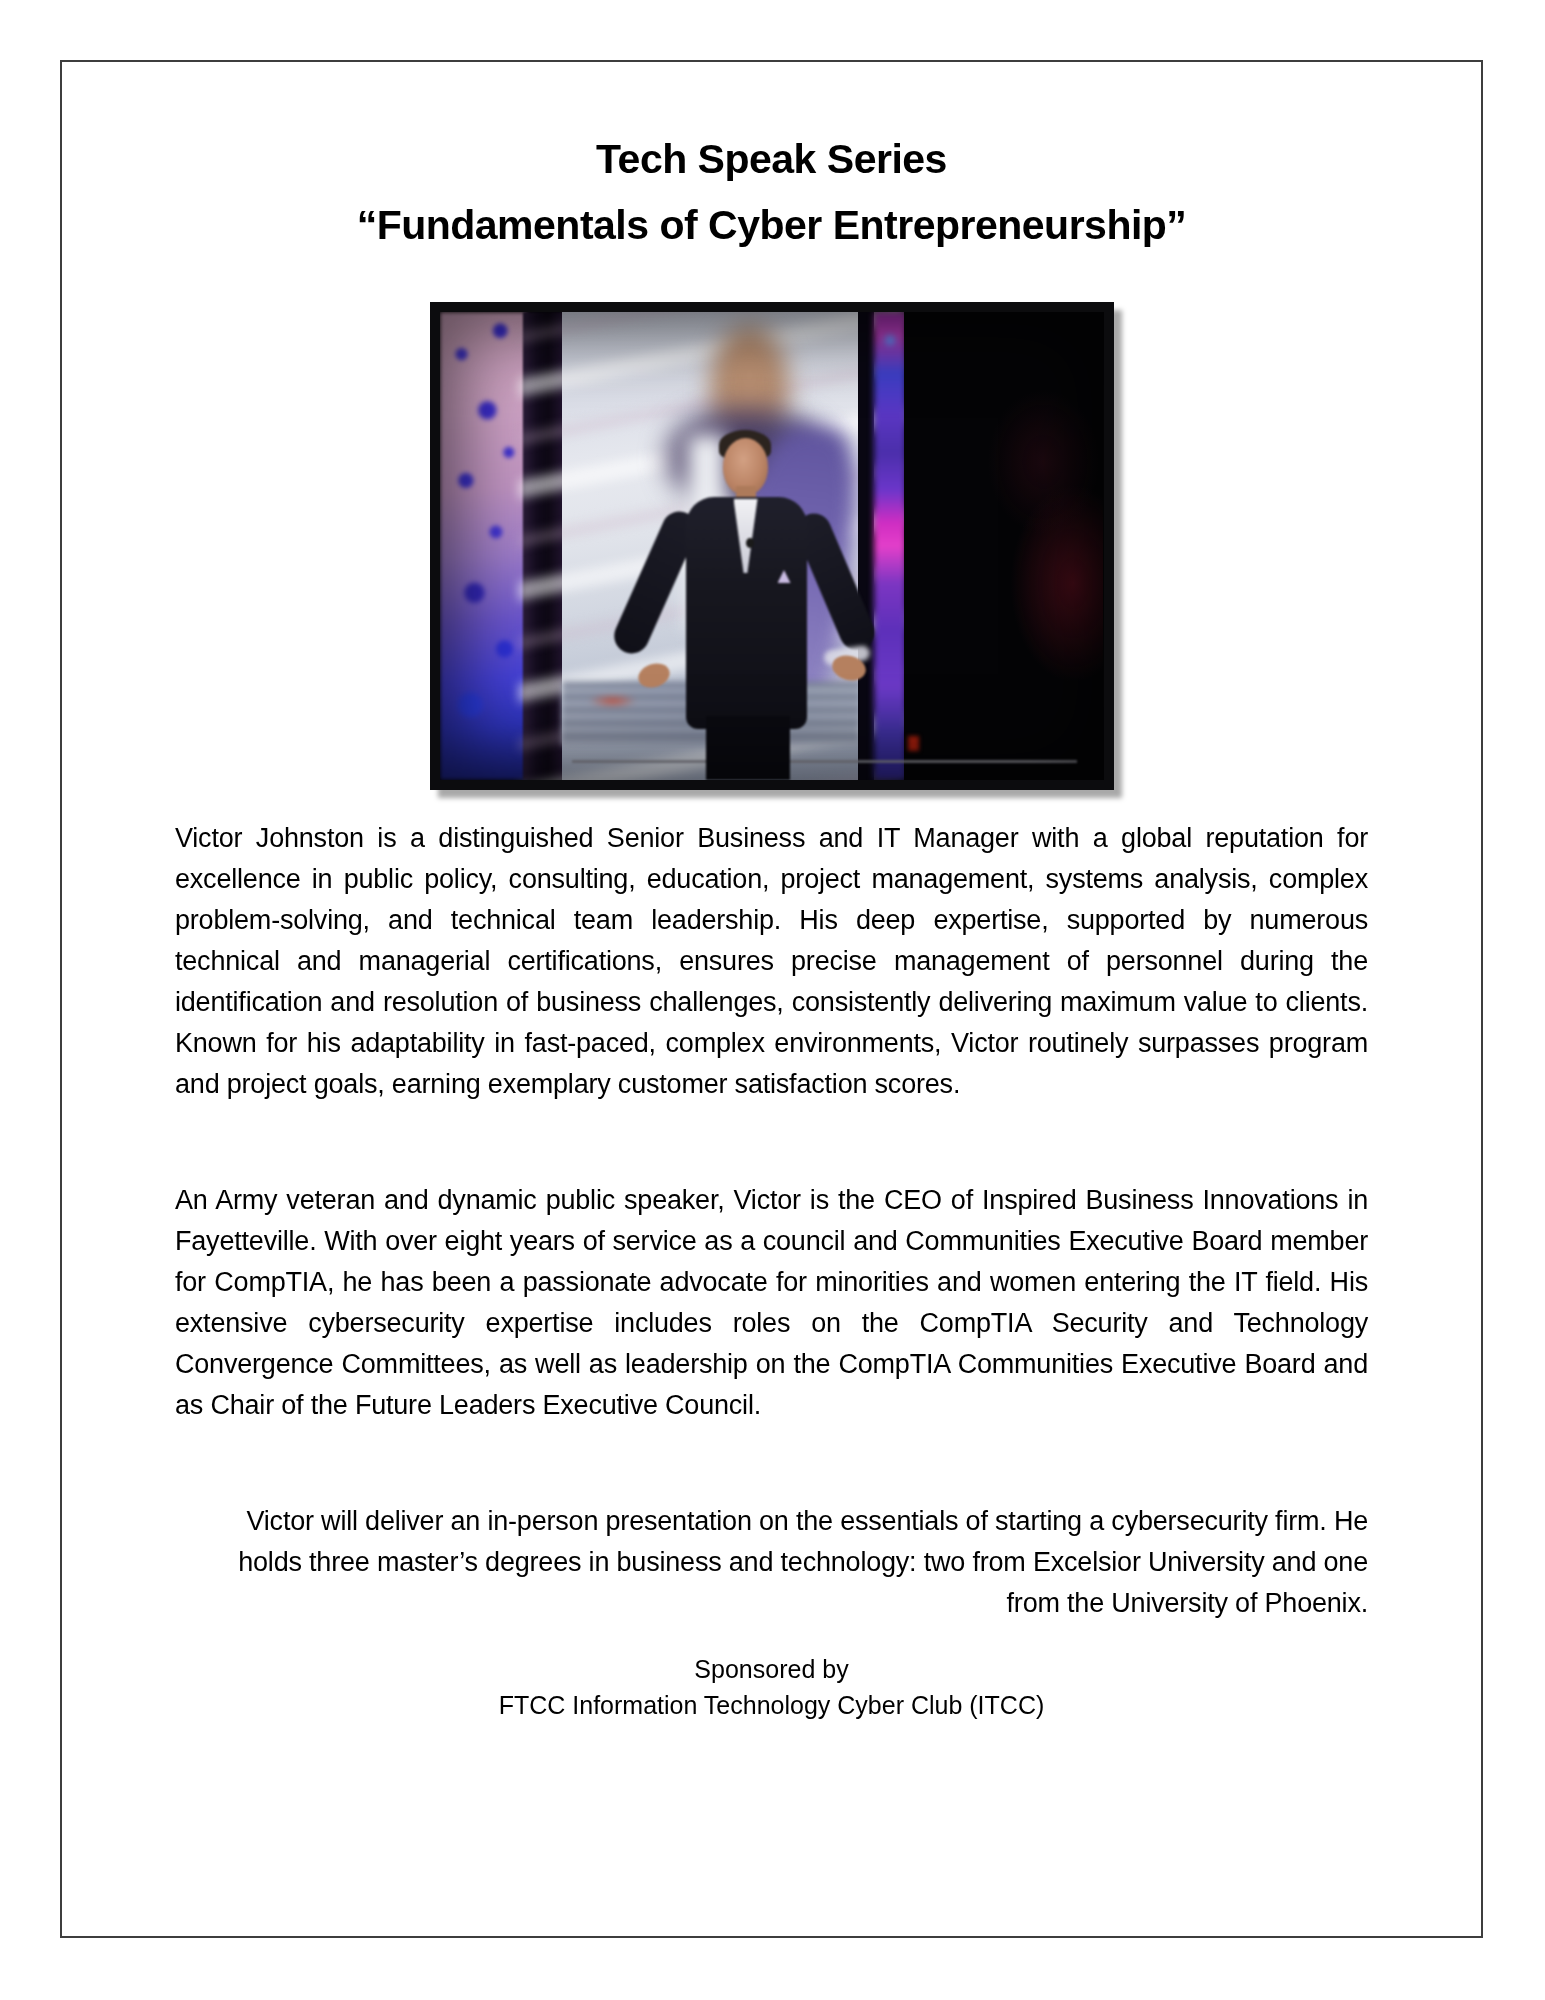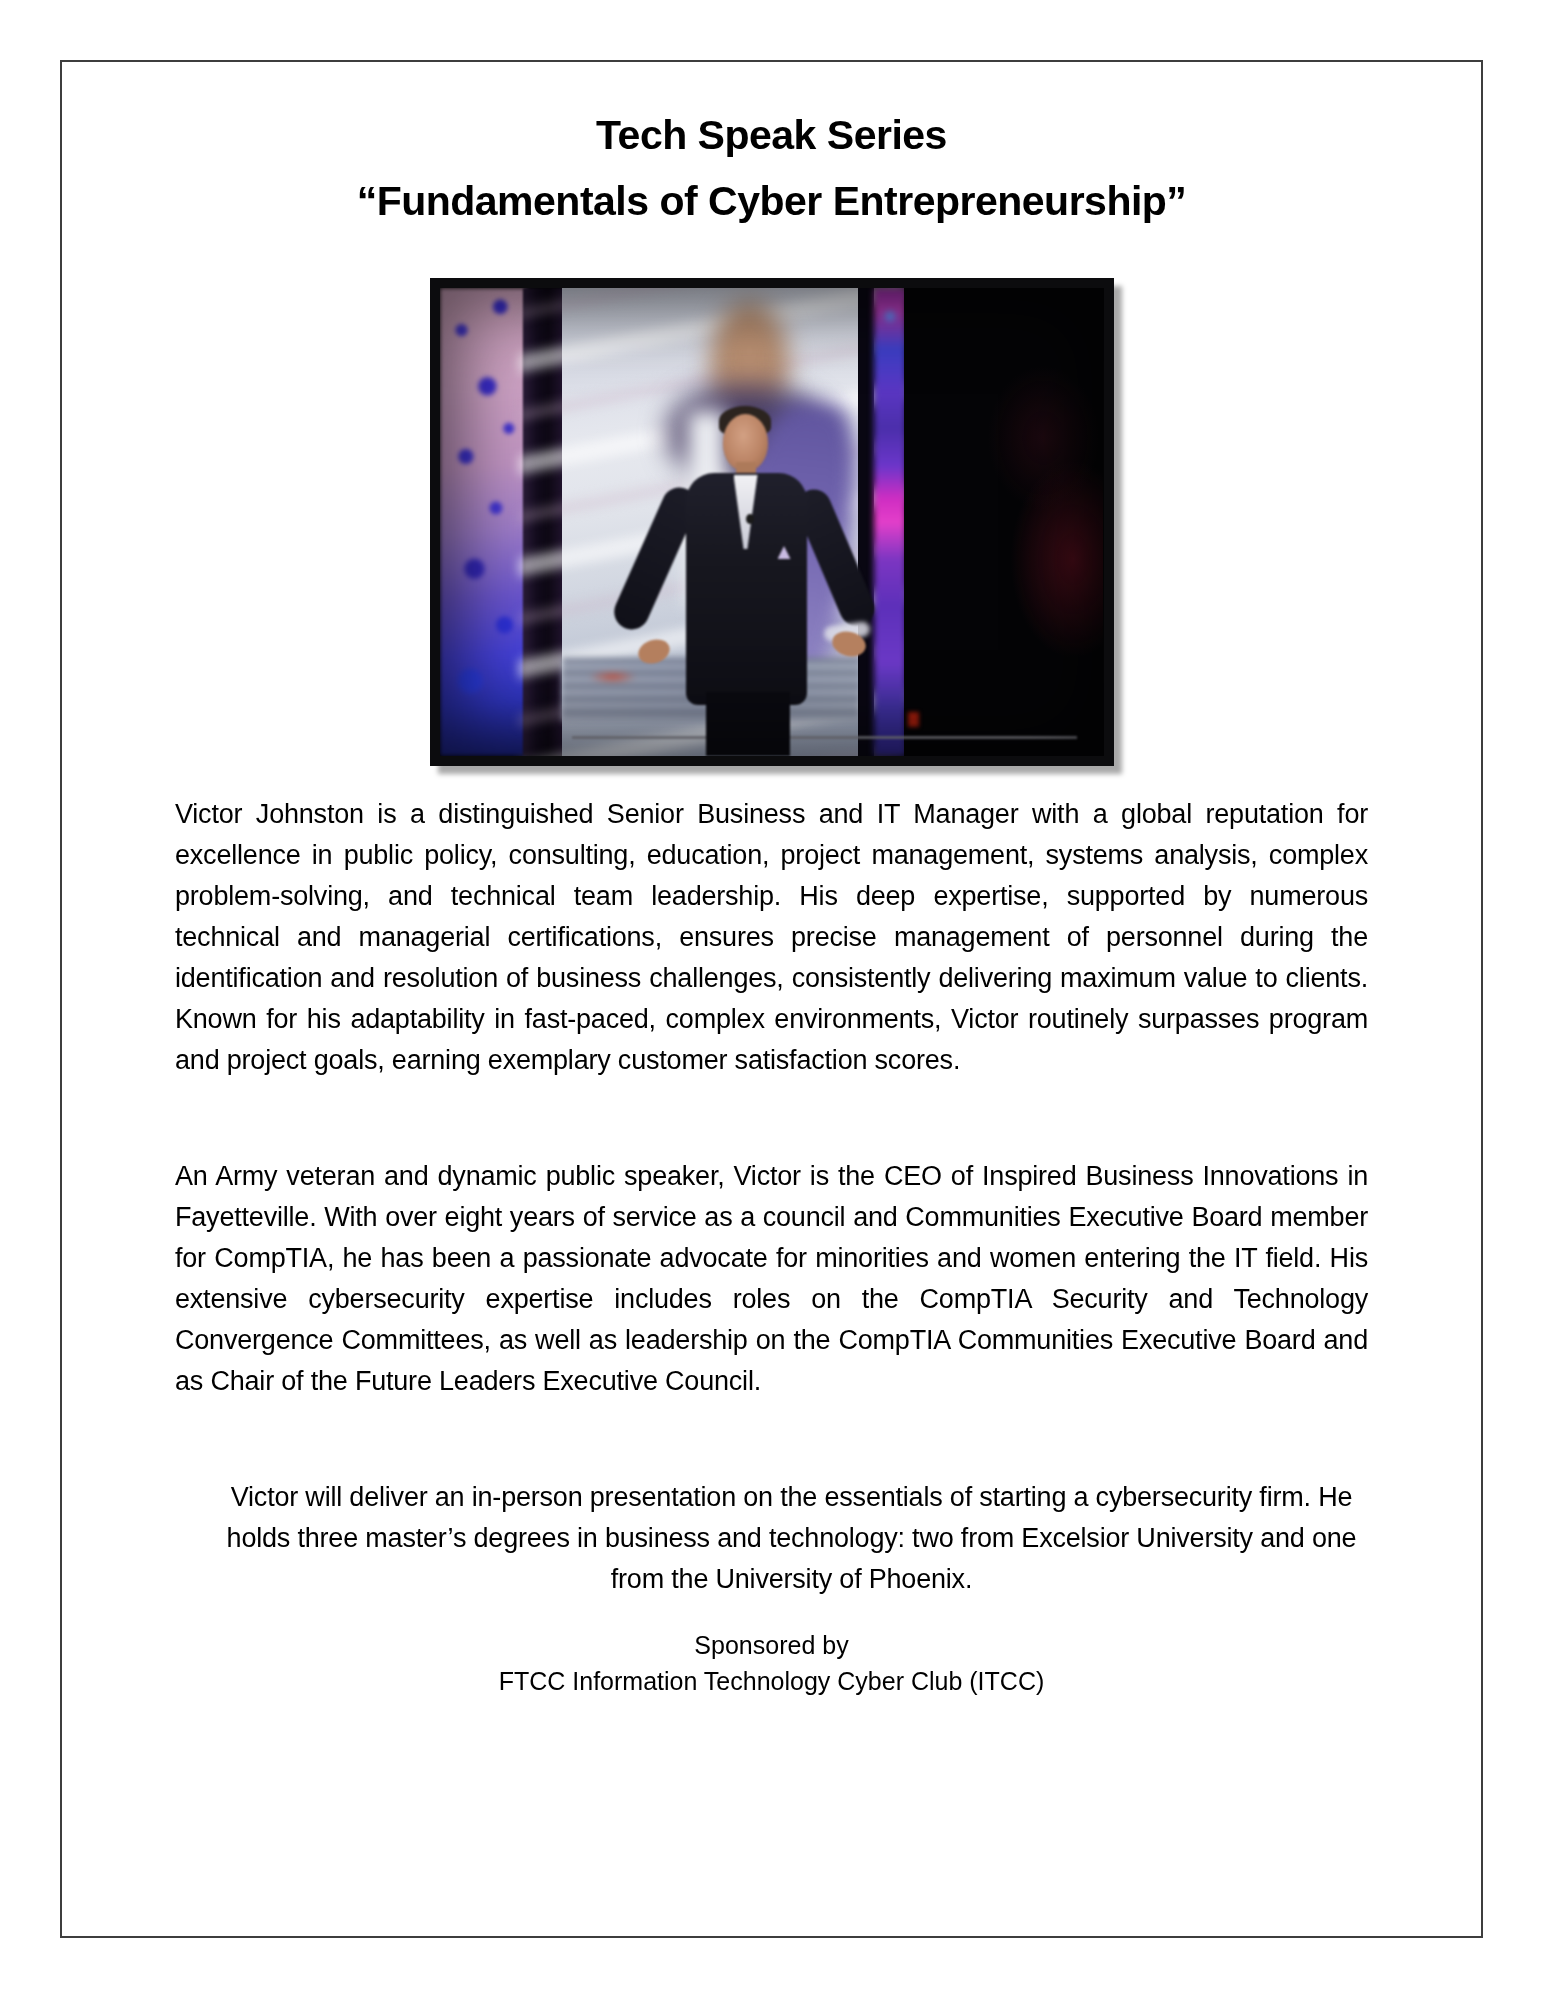--- a/index.html
+++ b/index.html
@@ -6,21 +6,21 @@
   body{
     width:1545px;height:2000px;background:#ffffff;position:relative;
     font-family:"Liberation Sans", sans-serif;color:#000;
     -webkit-font-smoothing:antialiased;
   }
   .page-frame{
     position:absolute;left:60px;top:60px;width:1419px;height:1874px;
     border:2px solid #3e3e3e;background:#fff;
   }
   .page-content{
-    position:absolute;inset:0;padding:40px 113px 0 113px;box-sizing:border-box;
+    position:absolute;inset:0;padding:64px 113px 0 113px;box-sizing:border-box;
   }
   .title-block{text-align:center;font-weight:bold;font-size:41px;line-height:66px;letter-spacing:-0.5px;}
   .title-line{white-space:nowrap;}
 
   
   .photo-wrap{
     margin:44px auto 0 auto;width:664px;height:468px;border:10px solid #0c0c0e;
     position:relative;background:#000;box-shadow:8px 8px 5px #a9a9a9;
   }
   .photo-inner{position:absolute;inset:0;overflow:hidden;background:#050507;}
@@ -117,21 +117,21 @@
   .spk-bottle{position:absolute;left:384px;top:336px;width:46px;height:15px;border-radius:8px;
     background:rgba(222,222,232,0.85);transform:rotate(-8deg);filter:blur(2px);}
   .spk-legs{position:absolute;left:266px;top:404px;width:84px;height:64px;background:#0a0a10;}
   .vignette{position:absolute;inset:0;box-shadow:inset 0 0 70px 22px rgba(0,0,0,0.55);}
 
   
   .speaker-name{margin-top:24px;text-align:center;font-weight:bold;font-size:34px;line-height:42px;}
   .para{font-size:27px;line-height:41px;letter-spacing:-0.2px;text-align:justify;}
   .para-1{margin-top:28px;}
   .para-2{margin-top:75px;}
-  .para-3{margin-top:75px;text-align:center;margin-left:40px;}
+  .para-3{margin-top:75px;text-align:right;margin-left:40px;}
   .sponsor{margin-top:8px;text-align:center;font-size:25px;line-height:36px;}
 </style>
 </head>
 <body>
 
 <div class="page-frame">
   <div class="page-content">
 
     <div class="title-block">
       <div class="title-line">Tech Speak Series</div>

